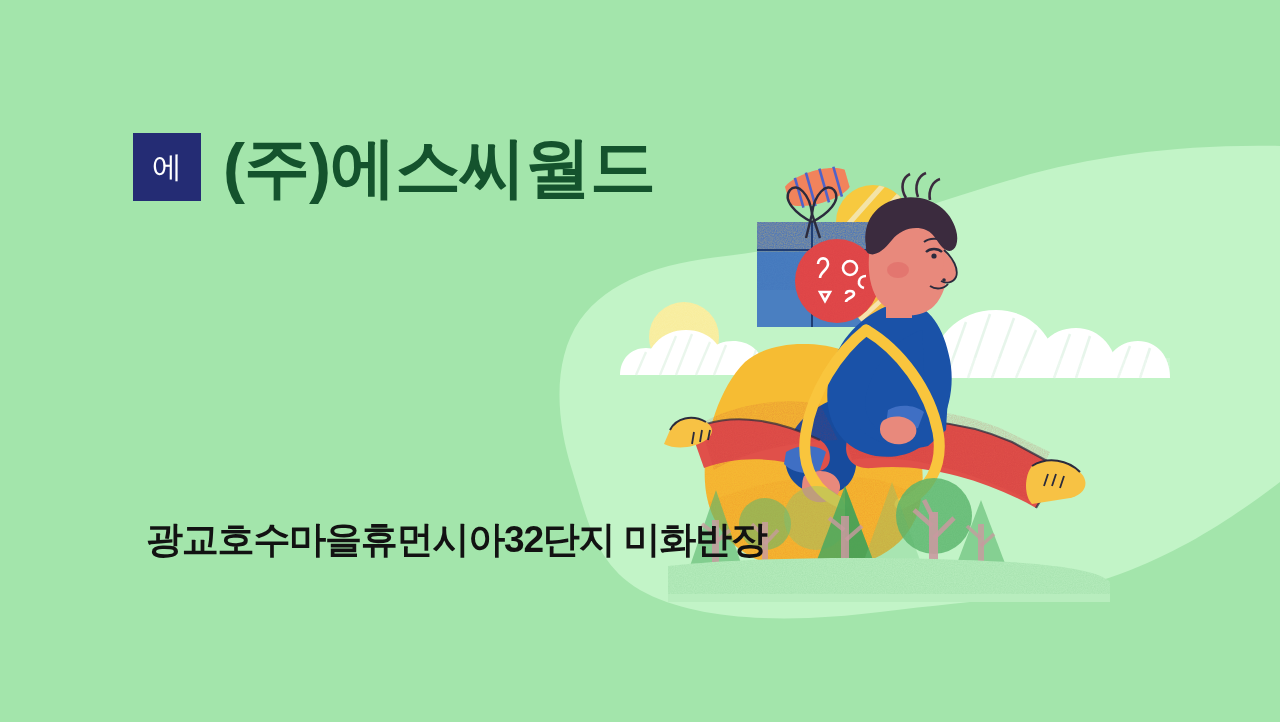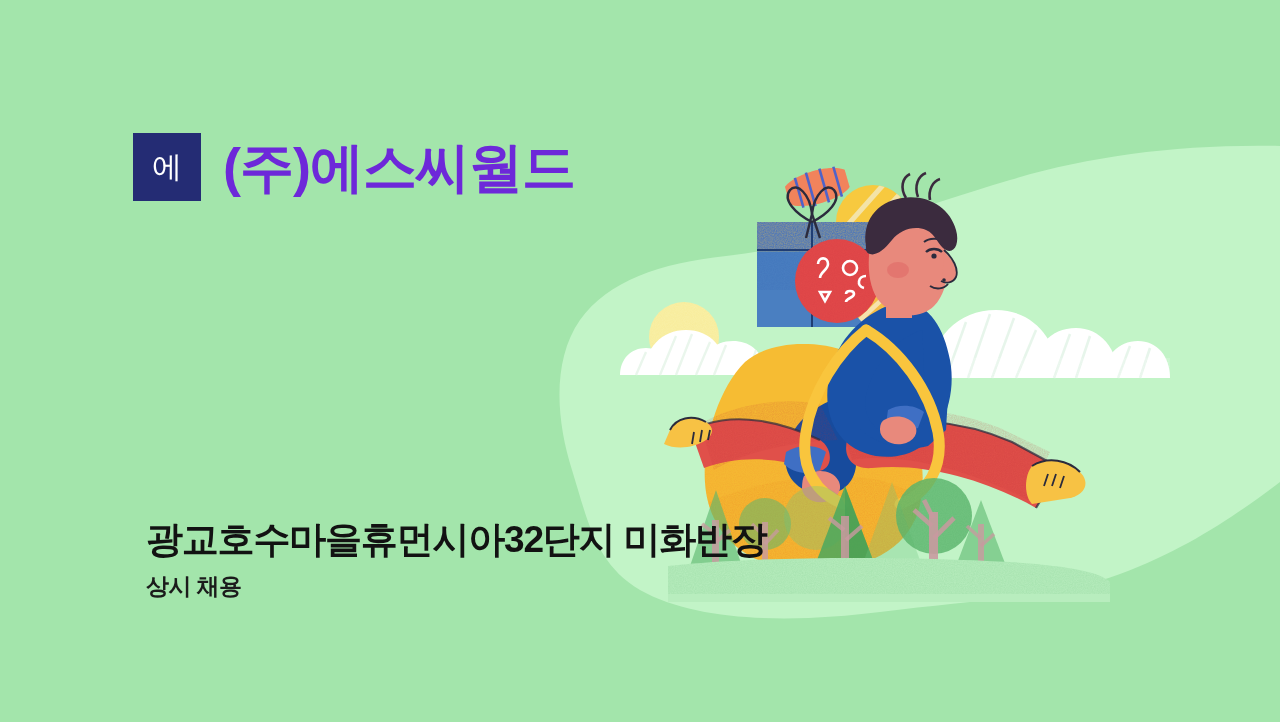--- a/index.html
+++ b/index.html
@@ -43,23 +43,23 @@
     display:flex; align-items:center; justify-content:center;
     flex:0 0 auto;
   }
   .logo-badge-text {
     color:#ffffff;
     font-size:30px;
     font-weight:400;
     line-height:1;
   }
   .company-name {
-    font-size:54px;
+    font-size:66px;
     font-weight:700;
-    color:#6d28d9;
+    color:#14532d;
     letter-spacing:-1px;
     white-space:nowrap;
     line-height:1;
   }
 
   .job-block {
     position:absolute;
     left:113px;
     top:517px;
     margin-left:33px;
@@ -401,18 +401,17 @@
 
     <div class="company-row">
       <div class="logo-badge">
         <span class="logo-badge-text">에</span>
       </div>
       <div class="company-name">(주)에스씨월드</div>
     </div>
 
     <div class="job-block">
       <div class="job-title">광교호수마을휴먼시아32단지 미화반장</div>
-      <div class="job-status">상시 채용</div>
     </div>
 
   </div>
 
 </div>
 
 </body></html>

